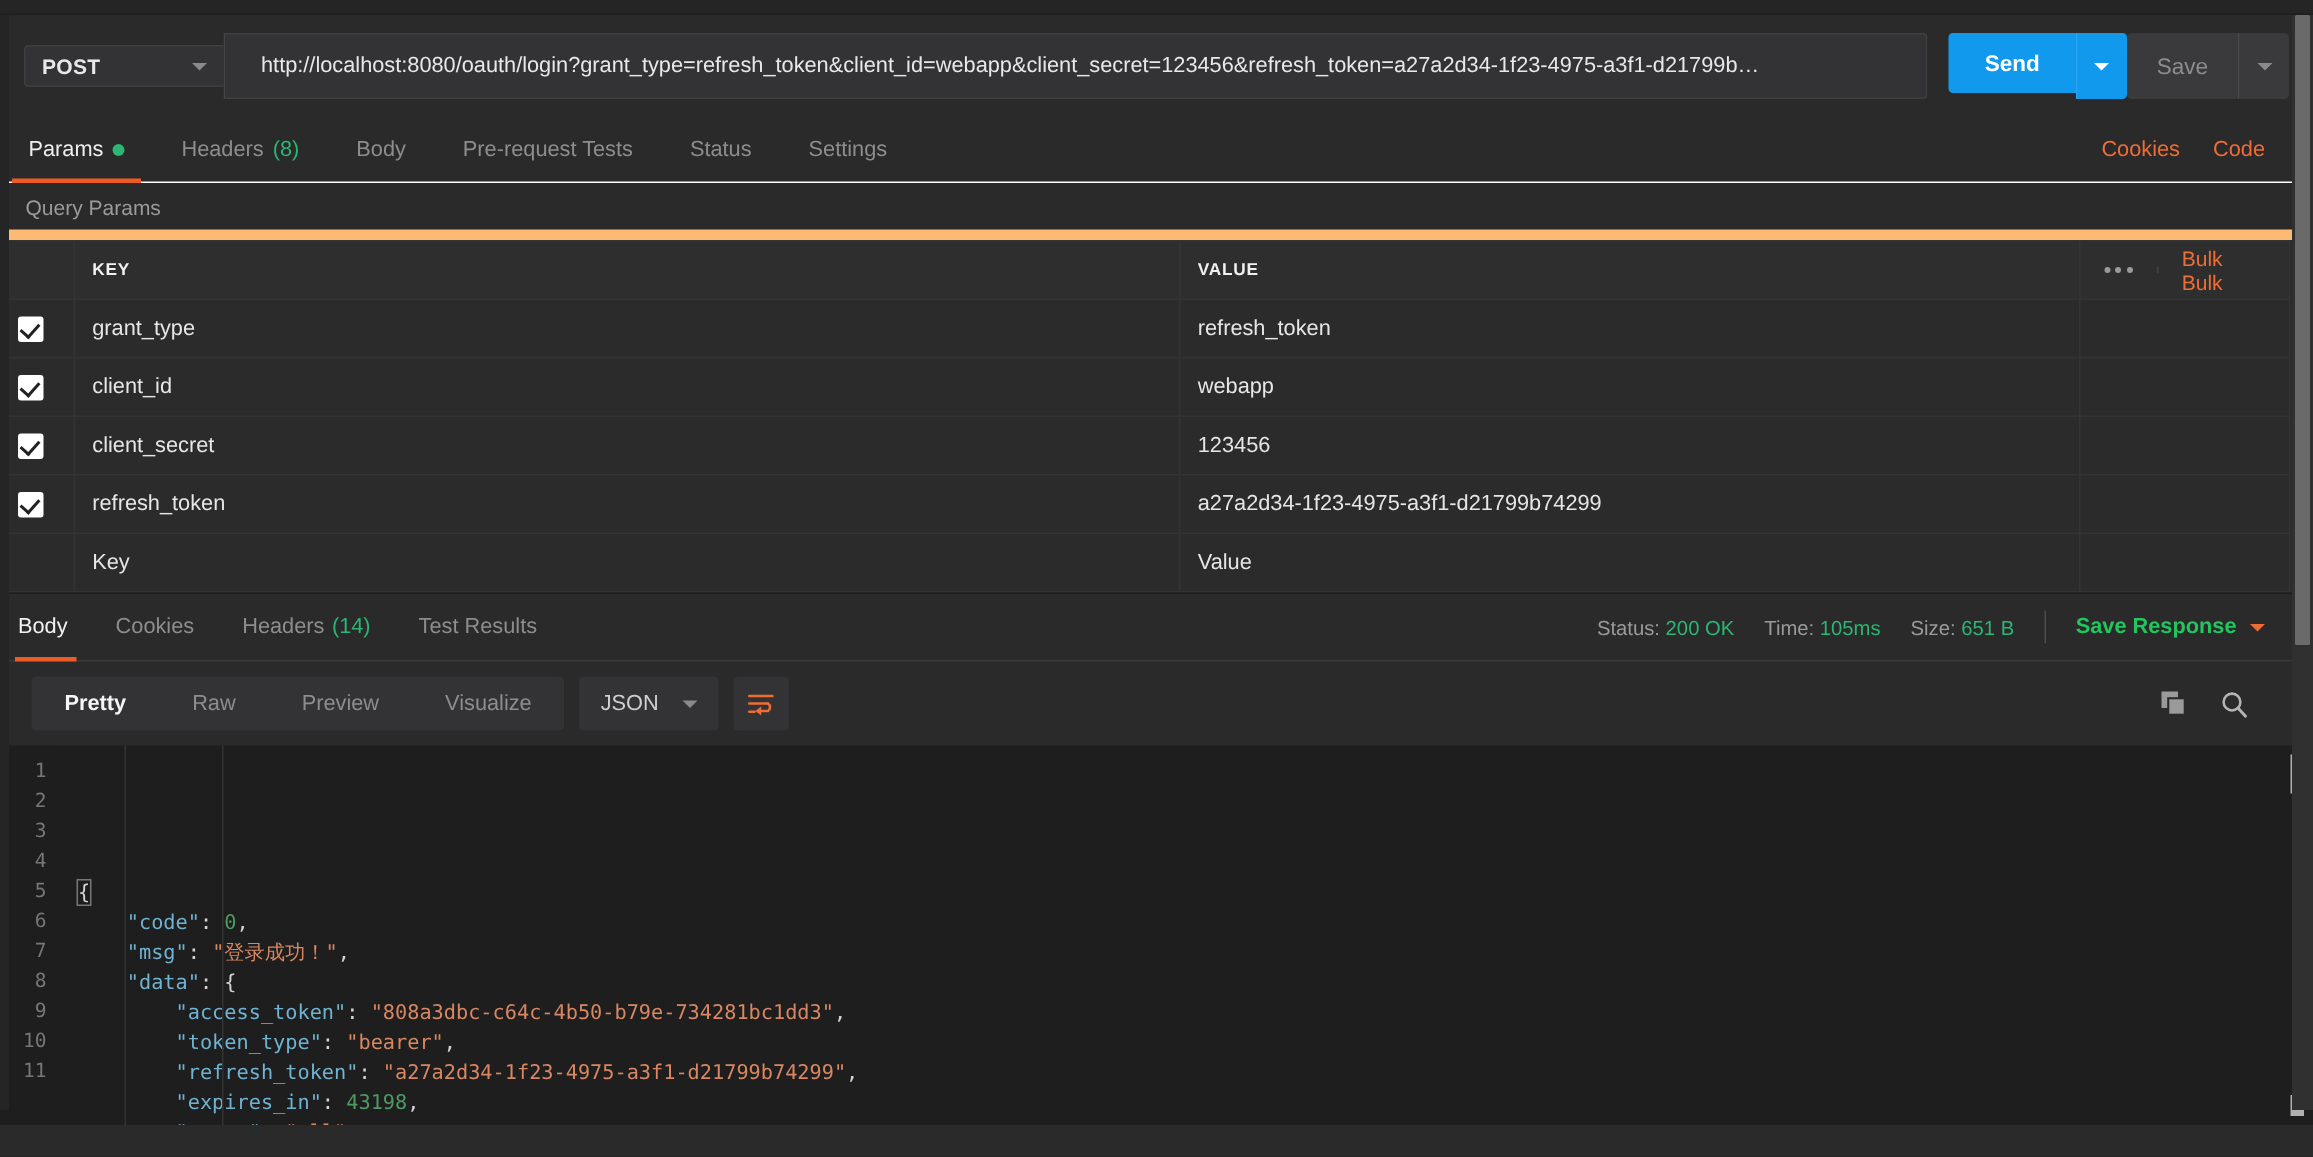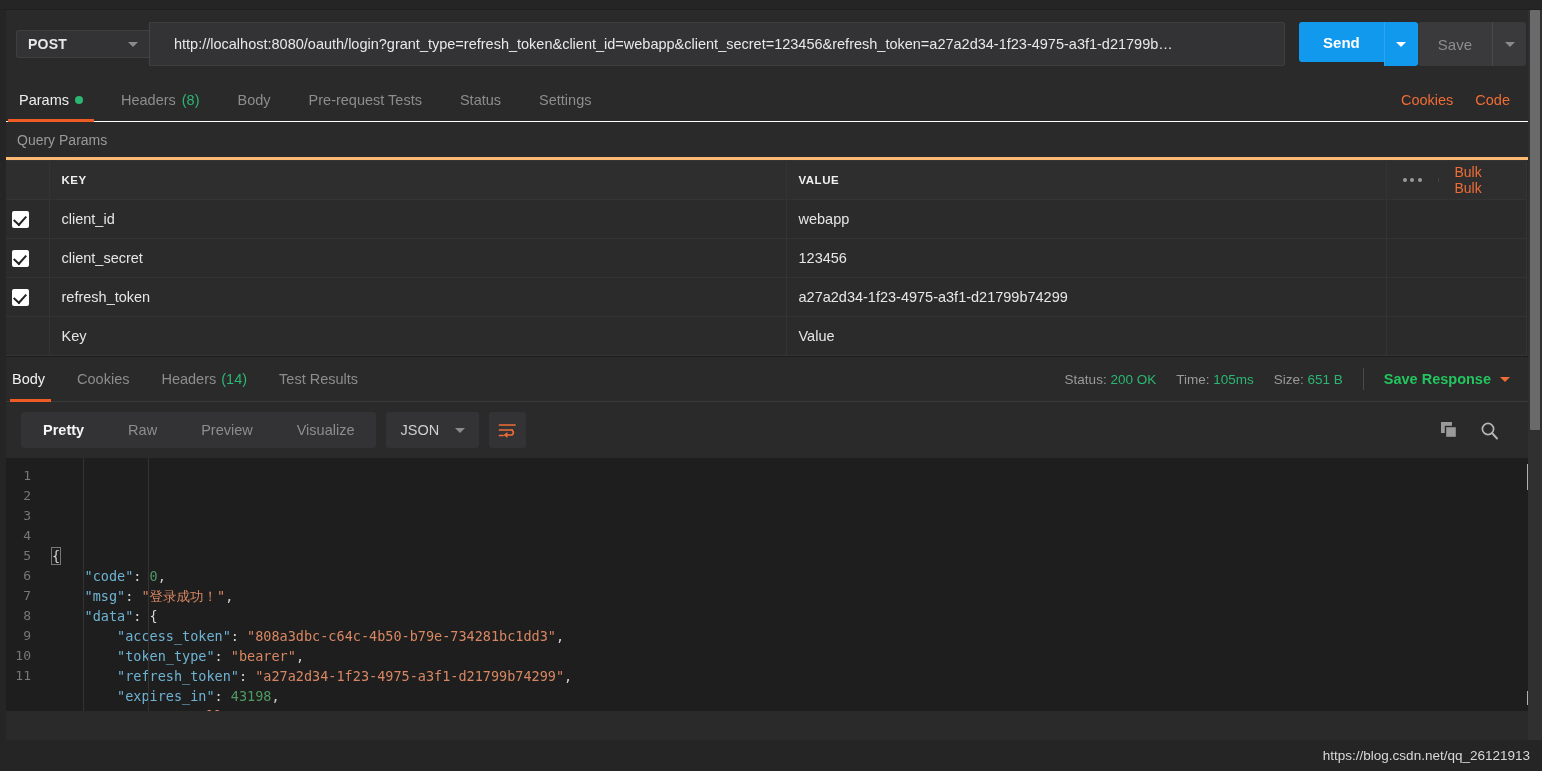--- a/index.html
+++ b/index.html
@@ -70,21 +70,21 @@
     height: 3px; background: #ef5b25;
   }
   .dot-green { width: 8px; height: 8px; border-radius: 50%; background: #2bb673; }
   .count-green { color: #2bb673; }
   .tabs-right { margin-left: auto; display: flex; gap: 22px; padding-right: 16px; }
   .link-orange { color: #ef6c35; font-size: 14.5px; }
 
   
   .qp-title {
     height: 38px; display: flex; align-items: center; padding-left: 17px;
-    color: #9a9a9a; font-size: 14px; border-bottom: 3px solid #fdba74;
+    color: #9a9a9a; font-size: 14px; border-bottom: 7px solid #fdba74;
   }
   table.params { width: 1526px; border-collapse: collapse; table-layout: fixed; }
   table.params col.c-chk { width: 49px; }
   table.params col.c-key { width: 737px; }
   table.params col.c-val { width: 600px; }
   table.params col.c-act { width: 140px; }
   table.params th, table.params td {
     border: 1px solid #343434; border-left: none; height: 39px;
     text-align: left; vertical-align: middle;
   }
@@ -258,20 +258,26 @@
                 <i></i>
                 <i></i>
                 <i></i>
               </span>
             <span class="bulk">Bulk Bulk</span>
           </div>
         </th>
       </tr>
     </thead>
     <tbody>
+      <tr>
+        <td class="td-chk"><span class="chk"></span></td>
+        <td>grant_type</td>
+        <td>refresh_token</td>
+        <td></td>
+      </tr>
       <tr>
         <td class="td-chk"><span class="chk"></span></td>
         <td>client_id</td>
         <td>webapp</td>
         <td></td>
       </tr>
       <tr>
         <td class="td-chk"><span class="chk"></span></td>
         <td>client_secret</td>
         <td>123456</td>
@@ -375,16 +381,13 @@
       <i style="top:0; height:26px;"></i>
       <i style="bottom:0; height:14px;"></i>
     </div>
   </div>
 
   <div class="win-sb">
     <i></i>
   </div>
   <div class="edge-left"></div>
 
-  <div class="footer">
-    <span class="watermark">https://blog.csdn.net/qq_26121913</span>
-  </div>
 </div>
 
 </body></html>

